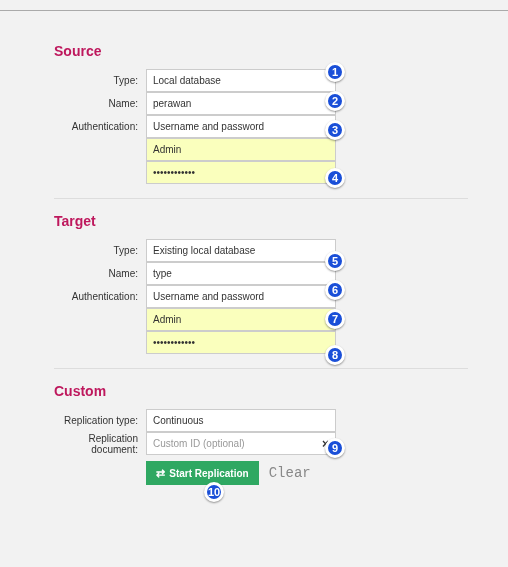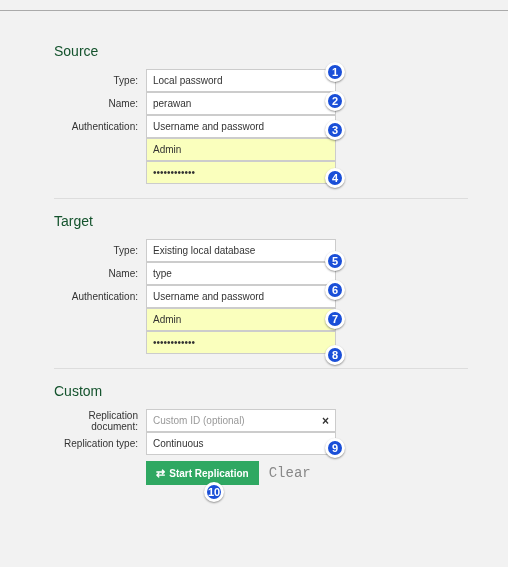--- a/index.html
+++ b/index.html
@@ -15,22 +15,22 @@
   }
   .top-rule {
     border-top: 1px solid #aaa;
     margin: 10px 0 0 0;
   }
   .form {
     padding: 18px 40px 0 54px;
   }
   .section-title {
     font-size: 14px;
-    font-weight: normal;
-    color: #14532d;
+    font-weight: bold;
+    color: #be185d;
     margin: 14px 0 10px 0;
   }
   .row {
     display: flex;
     align-items: center;
     margin-bottom: 0;
   }
   .label {
     width: 92px;
     text-align: right;
@@ -137,21 +137,21 @@
 <div class="top-rule"></div>
 
 <div class="form">
 
   <div class="section-title">Source</div>
 
   <div class="row">
     <div class="label">Type:</div>
     <div class="field">
       <div class="select-like">
-        <span>Local password</span>
+        <span>Local database</span>
       </div>
     </div>
   </div>
 
   <div class="row">
     <div class="label">Name:</div>
     <div class="field">
       <div class="input">
         <span>perawan</span>
       </div>
@@ -230,36 +230,36 @@
     <div class="field">
       <div class="input autofill">
         <span>••••••••••••</span>
       </div>
     </div>
   </div>
 
   <hr class="section-divider">
 
   <div class="section-title">Custom</div>
+
+  <div class="row">
+    <div class="label">Replication type:</div>
+    <div class="field">
+      <div class="select-like">
+        <span>Continuous</span>
+      </div>
+    </div>
+  </div>
 
   <div class="row">
     <div class="label">Replication document:</div>
     <div class="field">
       <div class="id-input">
         <span>Custom ID (optional)</span>
         <span class="clear-x">×</span>
-      </div>
-    </div>
-  </div>
-
-  <div class="row">
-    <div class="label">Replication type:</div>
-    <div class="field">
-      <div class="select-like">
-        <span>Continuous</span>
       </div>
     </div>
   </div>
 
   <div class="actions">
     <button class="btn-start">
       <span class="sync-icon">⇄</span>
       <span>Start Replication</span>
     </button>
     <span class="clear-link">Clear</span>

